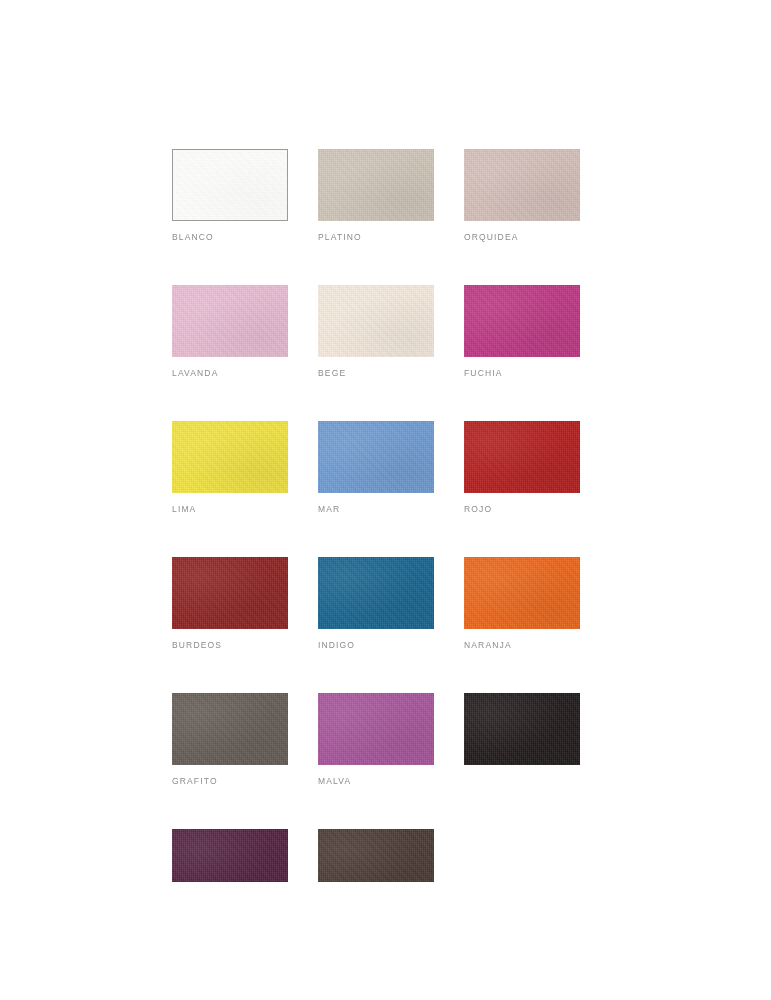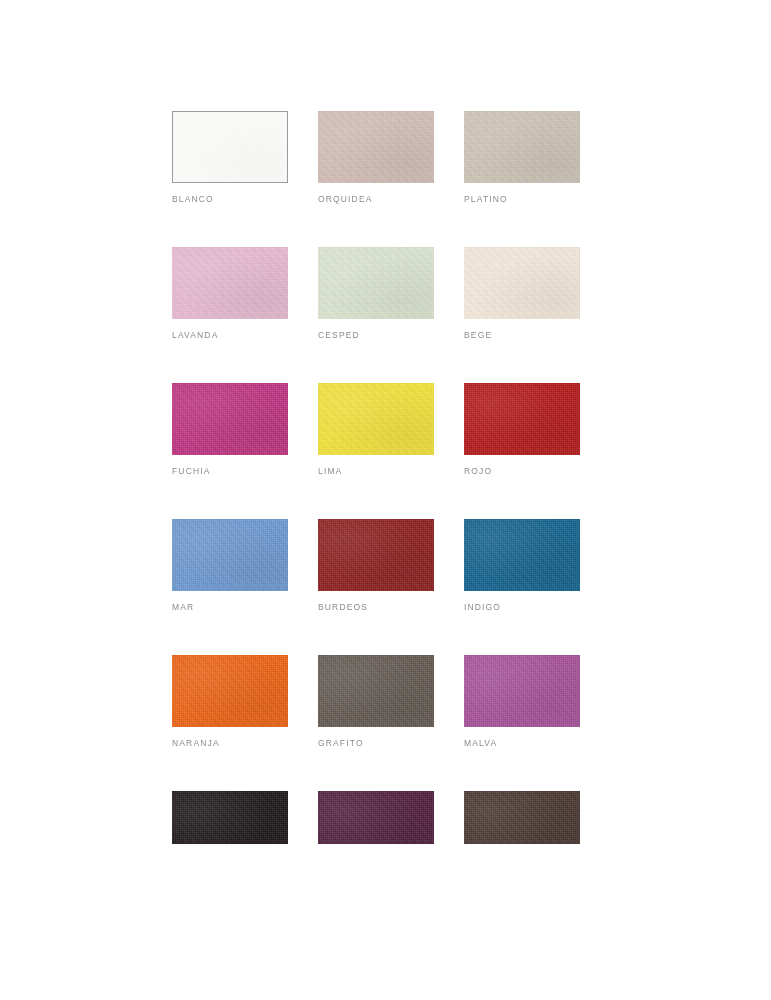--- a/index.html
+++ b/index.html
@@ -14,20 +14,21 @@
     font-family: "Liberation Sans", sans-serif;
     -webkit-font-smoothing: antialiased;
   }
 
   .palette-sheet {
     position: relative;
     width: 771px;
     height: 844px;
     background: #ffffff;
     overflow: hidden;
+    margin-top: 38px;
   }
 
   .swatch-grid {
     position: absolute;
     left: 172px;
     top: 111px;
     width: 420px;
     display: grid;
     grid-template-columns: repeat(3, 116px);
     column-gap: 30px;
@@ -105,54 +106,50 @@
 </head>
 <body>
 
 <div class="palette-sheet">
   <div class="swatch-grid">
       <div class="swatch-cell">
         <div class="swatch-chip has-border" style="background-color: rgb(253, 253, 251);"></div>
         <div class="swatch-label">BLANCO</div>
       </div>
       <div class="swatch-cell">
+        <div class="swatch-chip" style="background-color: rgb(207, 197, 184);"></div>
+        <div class="swatch-label">PLATINO</div>
+      </div>
+      <div class="swatch-cell">
         <div class="swatch-chip" style="background-color: rgb(212, 191, 185);"></div>
         <div class="swatch-label">ORQUIDEA</div>
       </div>
       <div class="swatch-cell">
-        <div class="swatch-chip" style="background-color: rgb(207, 197, 184);"></div>
-        <div class="swatch-label">PLATINO</div>
-      </div>
-      <div class="swatch-cell">
         <div class="swatch-chip" style="background-color: rgb(232, 188, 210);"></div>
         <div class="swatch-label">LAVANDA</div>
-      </div>
-      <div class="swatch-cell">
-        <div class="swatch-chip" style="background-color: rgb(220, 230, 208);"></div>
-        <div class="swatch-label">CESPED</div>
       </div>
       <div class="swatch-cell">
         <div class="swatch-chip" style="background-color: rgb(245, 233, 220);"></div>
         <div class="swatch-label">BEGE</div>
       </div>
       <div class="swatch-cell">
         <div class="swatch-chip" style="background-color: rgb(191, 53, 131);"></div>
         <div class="swatch-label">FUCHIA</div>
       </div>
       <div class="swatch-cell">
         <div class="swatch-chip" style="background-color: rgb(242, 227, 60);"></div>
         <div class="swatch-label">LIMA</div>
       </div>
       <div class="swatch-cell">
+        <div class="swatch-chip" style="background-color: rgb(110, 154, 209);"></div>
+        <div class="swatch-label">MAR</div>
+      </div>
+      <div class="swatch-cell">
         <div class="swatch-chip" style="background-color: rgb(181, 28, 28);"></div>
         <div class="swatch-label">ROJO</div>
-      </div>
-      <div class="swatch-cell">
-        <div class="swatch-chip" style="background-color: rgb(110, 154, 209);"></div>
-        <div class="swatch-label">MAR</div>
       </div>
       <div class="swatch-cell">
         <div class="swatch-chip" style="background-color: rgb(142, 34, 34);"></div>
         <div class="swatch-label">BURDEOS</div>
       </div>
       <div class="swatch-cell">
         <div class="swatch-chip" style="background-color: rgb(21, 100, 143);"></div>
         <div class="swatch-label">INDIGO</div>
       </div>
       <div class="swatch-cell">

